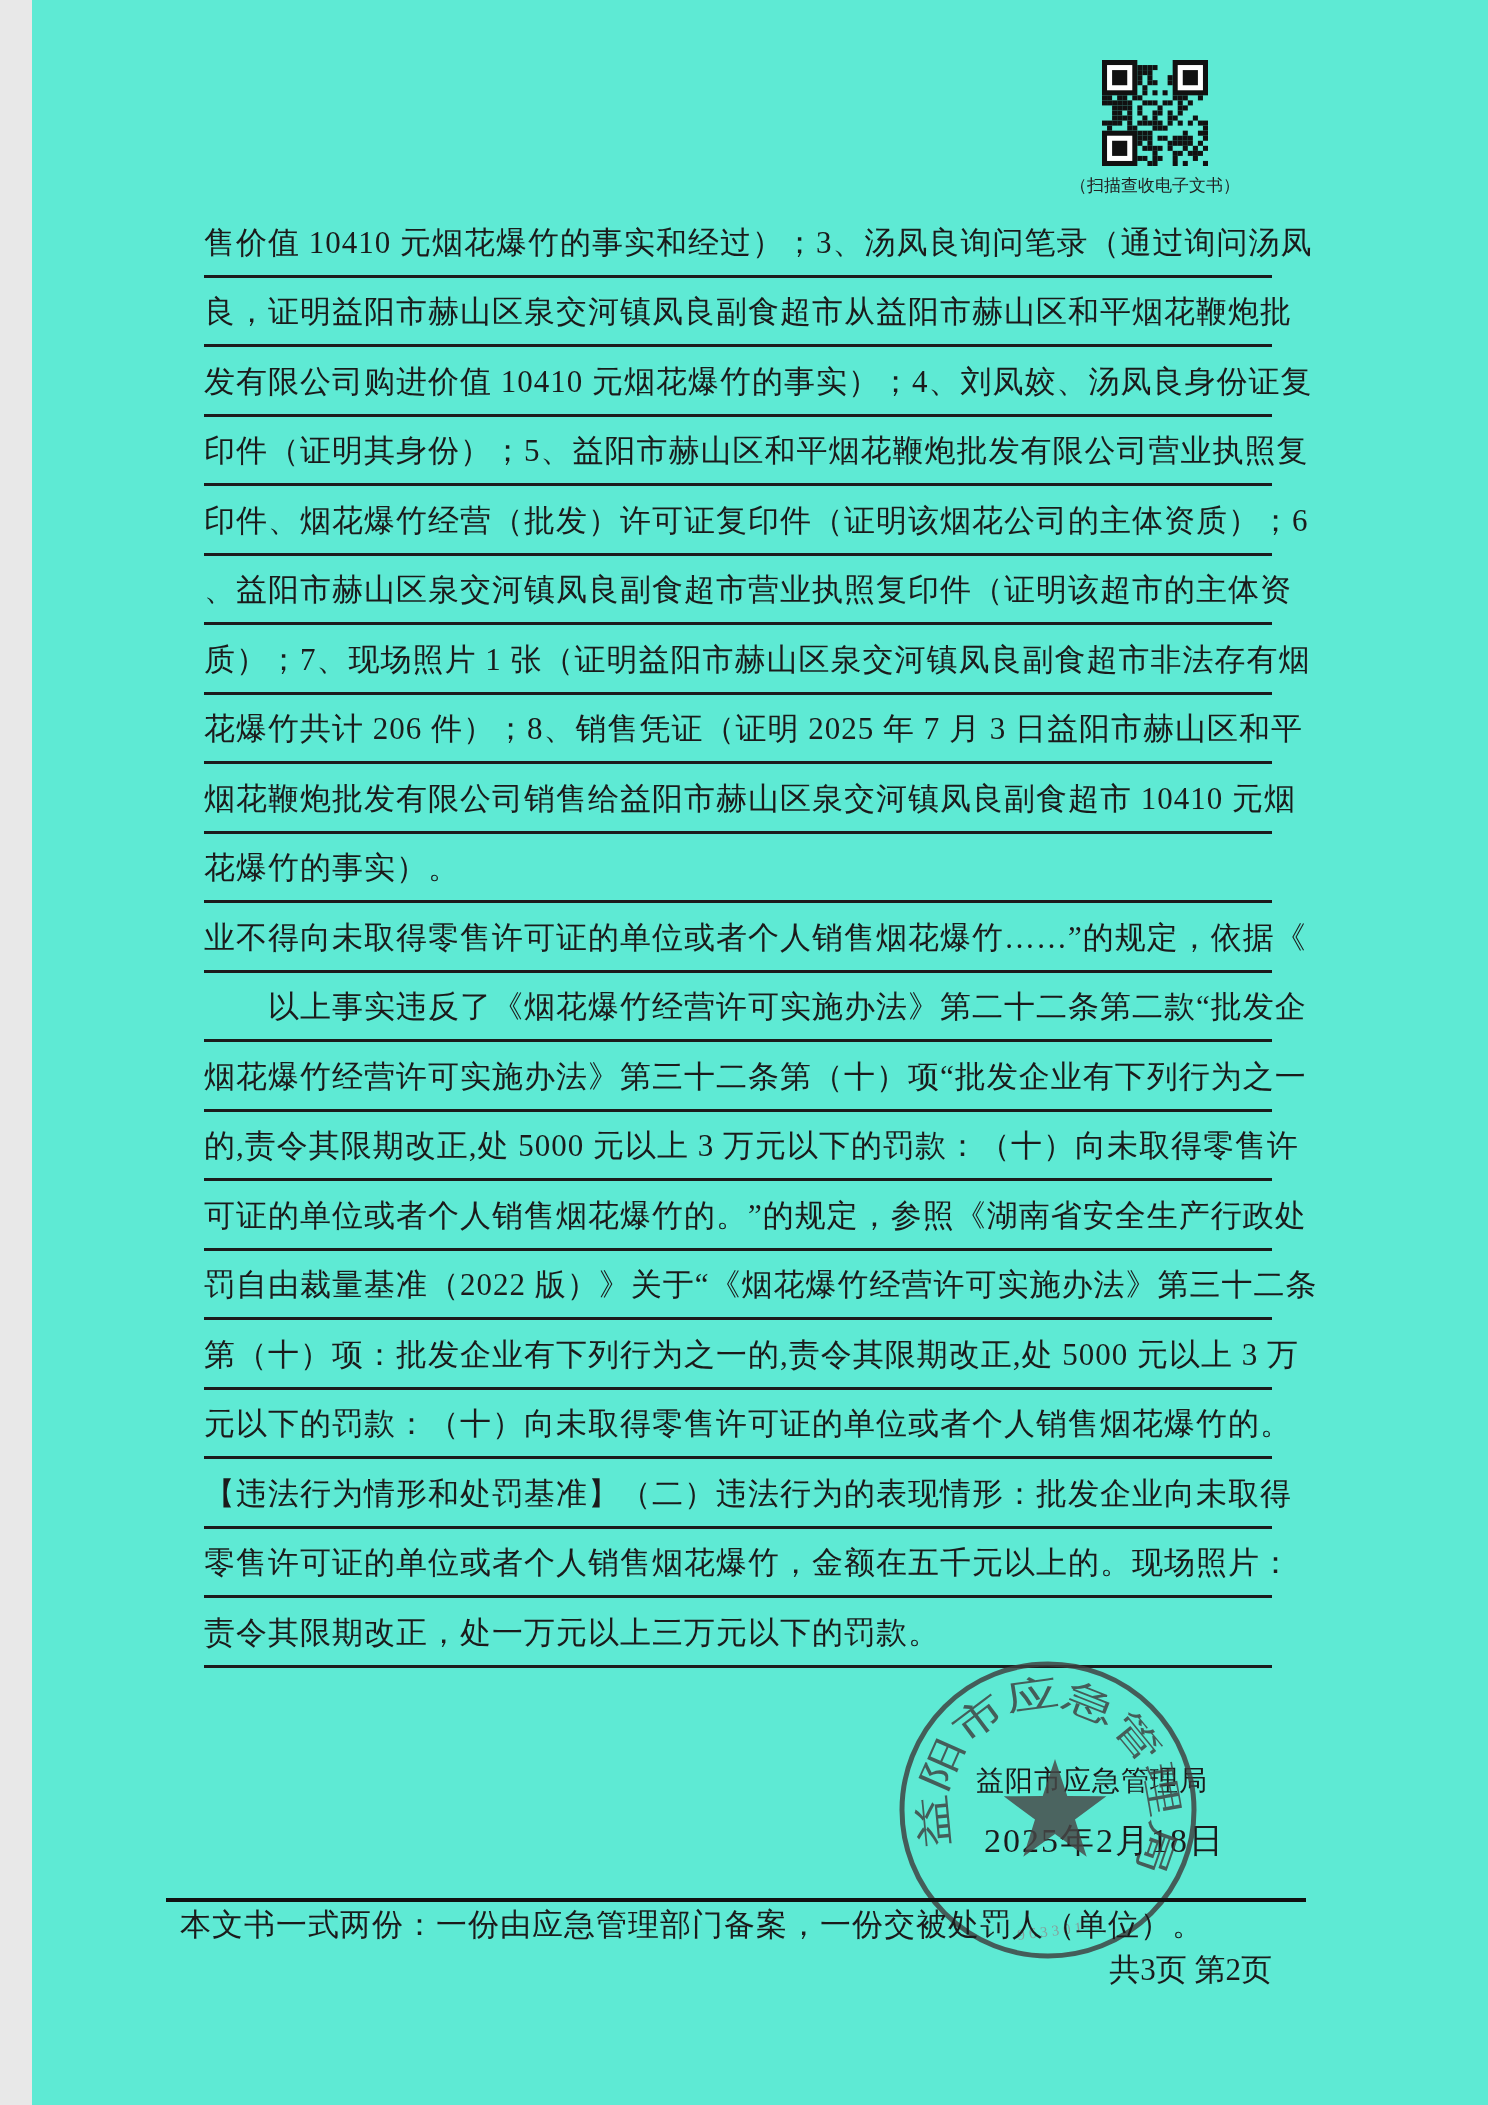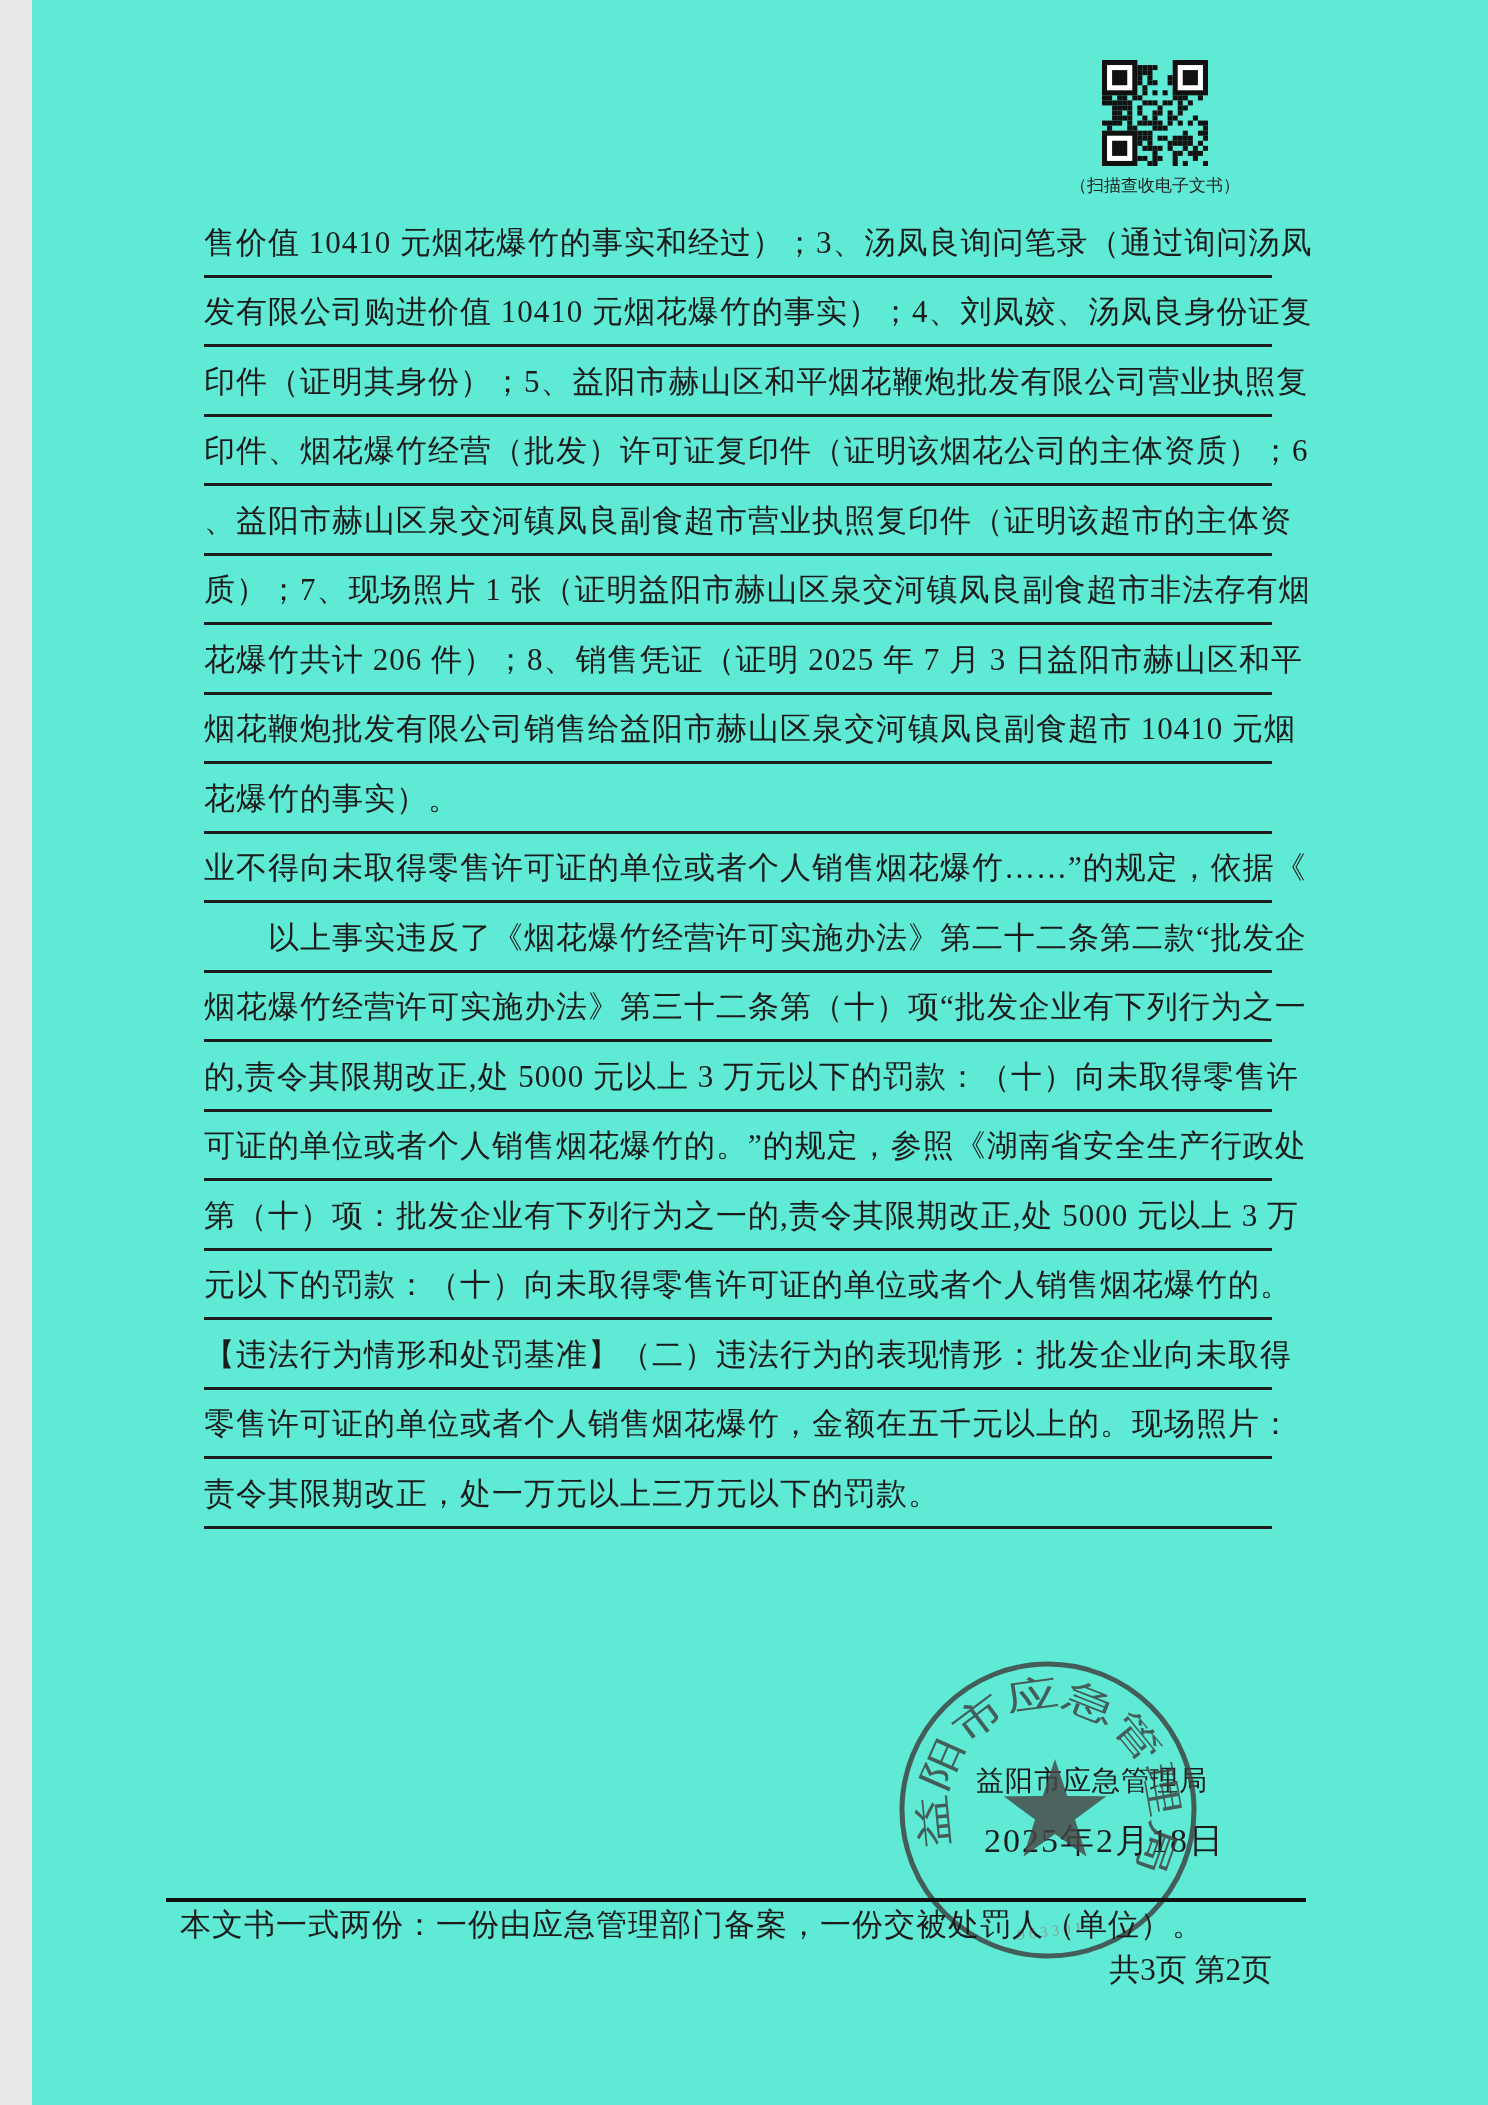--- a/index.html
+++ b/index.html
@@ -198,33 +198,35 @@
         <rect x="80" y="10" width="15" height="15" fill="#111"></rect>
         <rect x="0" y="70" width="35" height="35" fill="#111"></rect>
         <rect x="5" y="75" width="25" height="25" fill="#fff"></rect>
         <rect x="10" y="80" width="15" height="15" fill="#111"></rect>
       </svg>
     <div class="qr-caption">（扫描查收电子文书）</div>
   </div>
 
   <div class="body-lines">
       <div class="line">售价值 10410 元烟花爆竹的事实和经过）；3、汤凤良询问笔录（通过询问汤凤</div>
+      <div class="line">良，证明益阳市赫山区泉交河镇凤良副食超市从益阳市赫山区和平烟花鞭炮批</div>
       <div class="line">发有限公司购进价值 10410 元烟花爆竹的事实）；4、刘凤姣、汤凤良身份证复</div>
       <div class="line">印件（证明其身份）；5、益阳市赫山区和平烟花鞭炮批发有限公司营业执照复</div>
       <div class="line">印件、烟花爆竹经营（批发）许可证复印件（证明该烟花公司的主体资质）；6</div>
       <div class="line">、益阳市赫山区泉交河镇凤良副食超市营业执照复印件（证明该超市的主体资</div>
       <div class="line">质）；7、现场照片 1 张（证明益阳市赫山区泉交河镇凤良副食超市非法存有烟</div>
       <div class="line">花爆竹共计 206 件）；8、销售凭证（证明 2025 年 7 月 3 日益阳市赫山区和平</div>
       <div class="line">烟花鞭炮批发有限公司销售给益阳市赫山区泉交河镇凤良副食超市 10410 元烟</div>
       <div class="line">花爆竹的事实）。</div>
       <div class="line">业不得向未取得零售许可证的单位或者个人销售烟花爆竹……”的规定，依据《</div>
       <div class="line">　　以上事实违反了《烟花爆竹经营许可实施办法》第二十二条第二款“批发企</div>
       <div class="line">烟花爆竹经营许可实施办法》第三十二条第（十）项“批发企业有下列行为之一</div>
       <div class="line">的,责令其限期改正,处 5000 元以上 3 万元以下的罚款：（十）向未取得零售许</div>
       <div class="line">可证的单位或者个人销售烟花爆竹的。”的规定，参照《湖南省安全生产行政处</div>
+      <div class="line">罚自由裁量基准（2022 版）》关于“《烟花爆竹经营许可实施办法》第三十二条</div>
       <div class="line">第（十）项：批发企业有下列行为之一的,责令其限期改正,处 5000 元以上 3 万</div>
       <div class="line">元以下的罚款：（十）向未取得零售许可证的单位或者个人销售烟花爆竹的。</div>
       <div class="line">【违法行为情形和处罚基准】（二）违法行为的表现情形：批发企业向未取得</div>
       <div class="line">零售许可证的单位或者个人销售烟花爆竹，金额在五千元以上的。现场照片：</div>
       <div class="line">责令其限期改正，处一万元以上三万元以下的罚款。</div>
     </div>
 
   <div class="stamp-agency">益阳市应急管理局</div>
   <div class="stamp-date">2025年2月18日</div>
 

